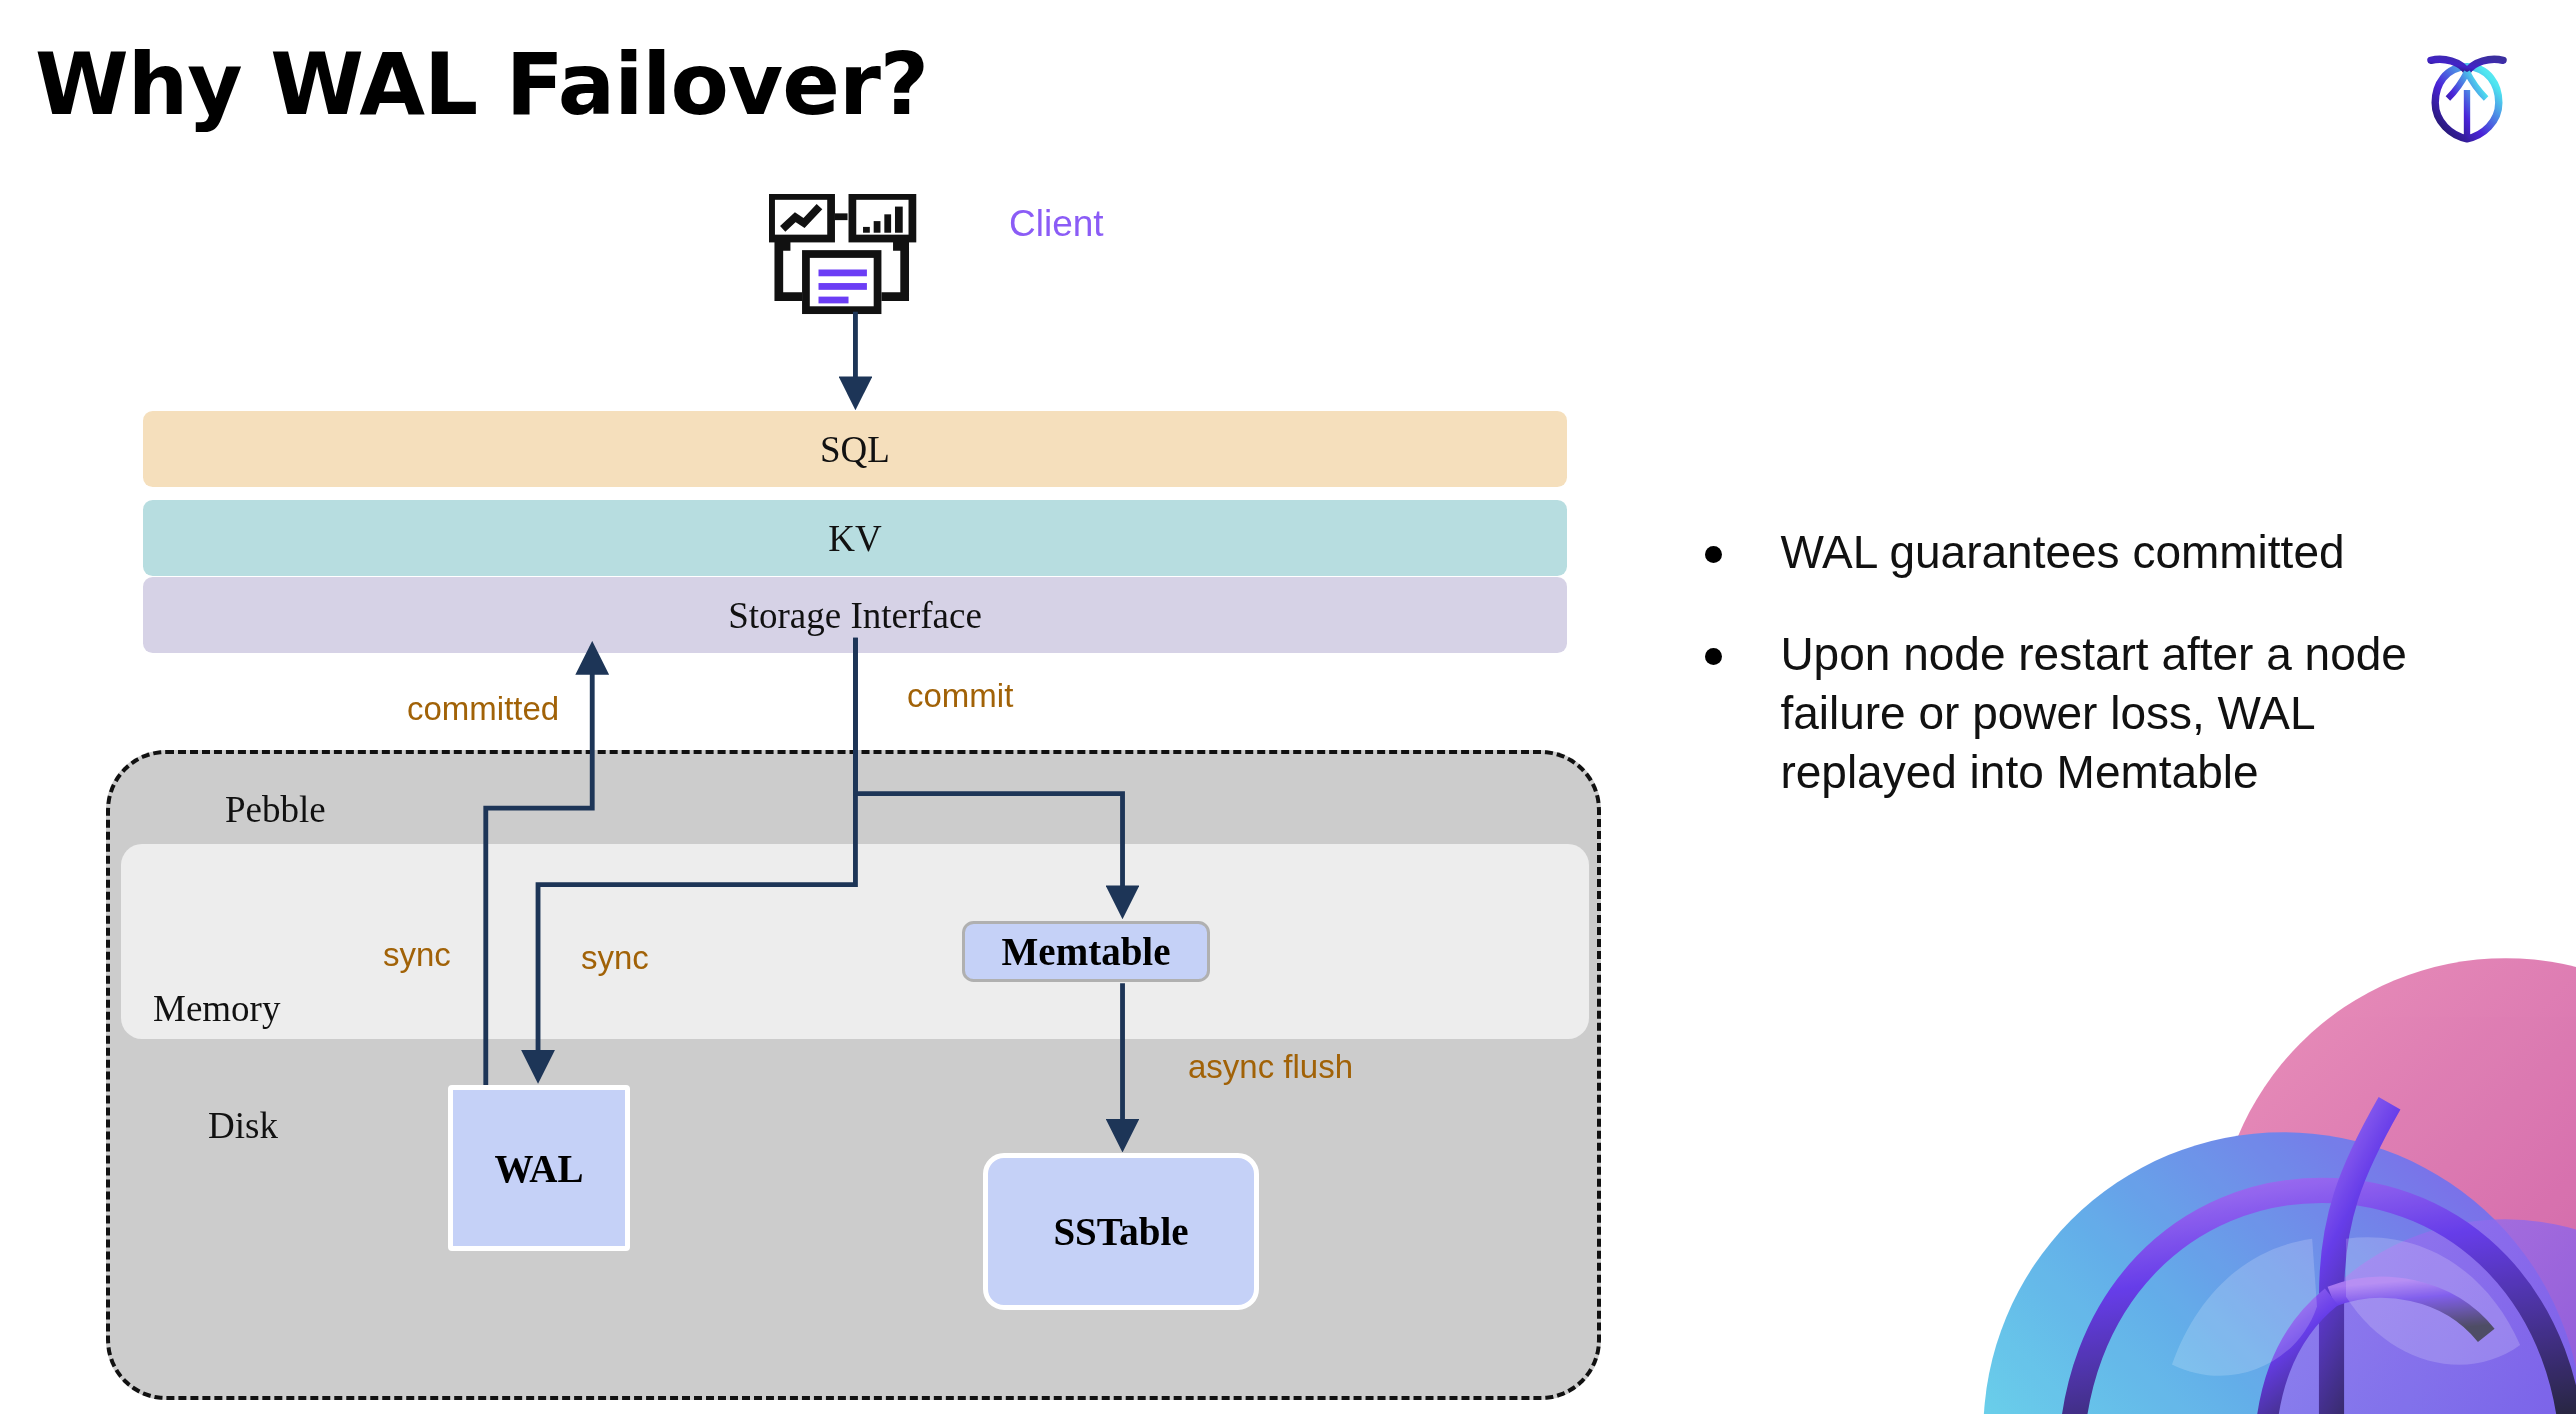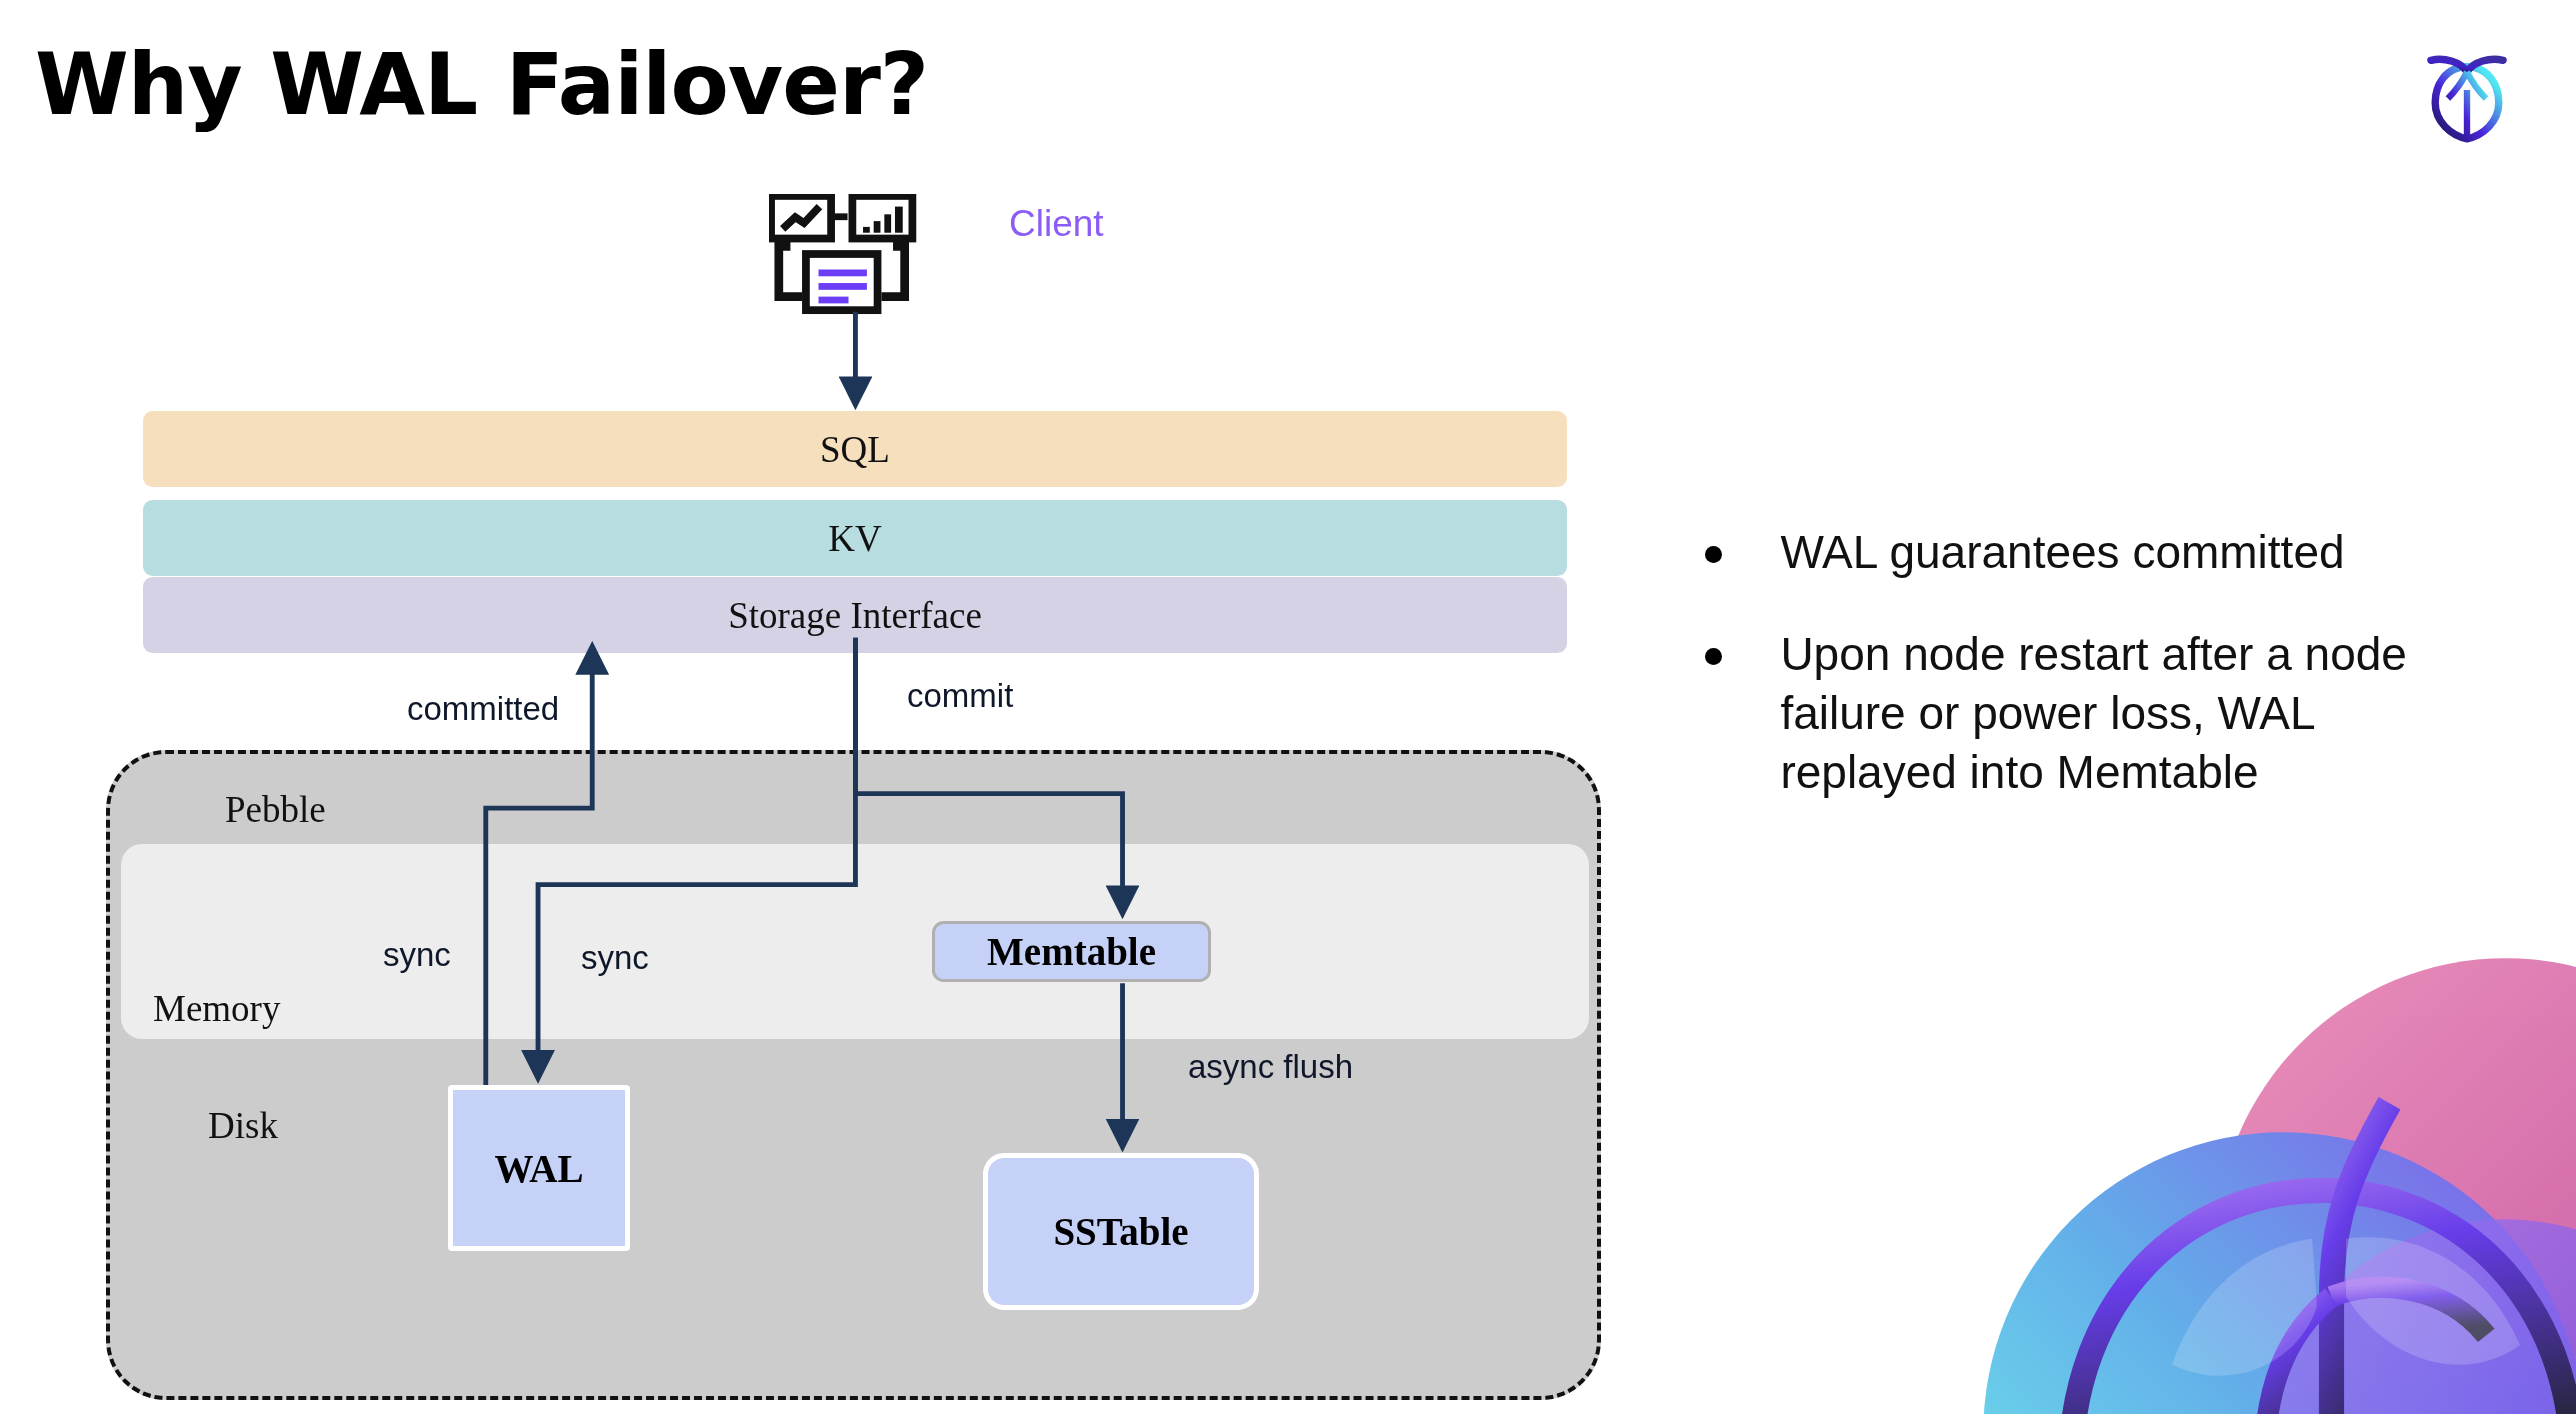--- a/index.html
+++ b/index.html
@@ -75,37 +75,37 @@
   
   .data-box{
     position:absolute;
     background:#c5d1f7;
     display:flex;align-items:center;justify-content:center;
     font-family:"Liberation Serif","DejaVu Serif",serif;
     font-weight:bold;font-size:39px;color:#000;
     box-sizing:border-box;
   }
   #box-memtable{
-    left:932px;top:921px;width:279px;height:61px;
+    left:962px;top:921px;width:248px;height:61px;
     border:3.9px solid #b0b0b0;border-radius:11.6px;
   }
   #box-wal{
     left:448px;top:1085px;width:182px;height:166px;
     border:5.8px solid #ffffff;border-radius:4px;
   }
   #box-sstable{
     left:983px;top:1153px;width:276px;height:157px;
     border:5.8px solid #ffffff;border-radius:21px;
   }
 
   
   .edge-label{
     position:absolute;
     font-family:"Liberation Sans",sans-serif;
-    font-size:33px;color:#0f172a;white-space:nowrap;text-align:right;
+    font-size:33px;color:#a16207;white-space:nowrap;text-align:right;
   }
   #edge-committed{left:407px;top:690px;}
   #edge-commit{left:907px;top:677px;}
   #edge-sync-1{left:383px;top:936px;}
   #edge-sync-2{left:581px;top:939px;}
   #edge-asyncflush{left:1188px;top:1048px;}
 
   
   #connectors{position:absolute;left:0;top:0;width:2576px;height:1415px;
               pointer-events:none;}

